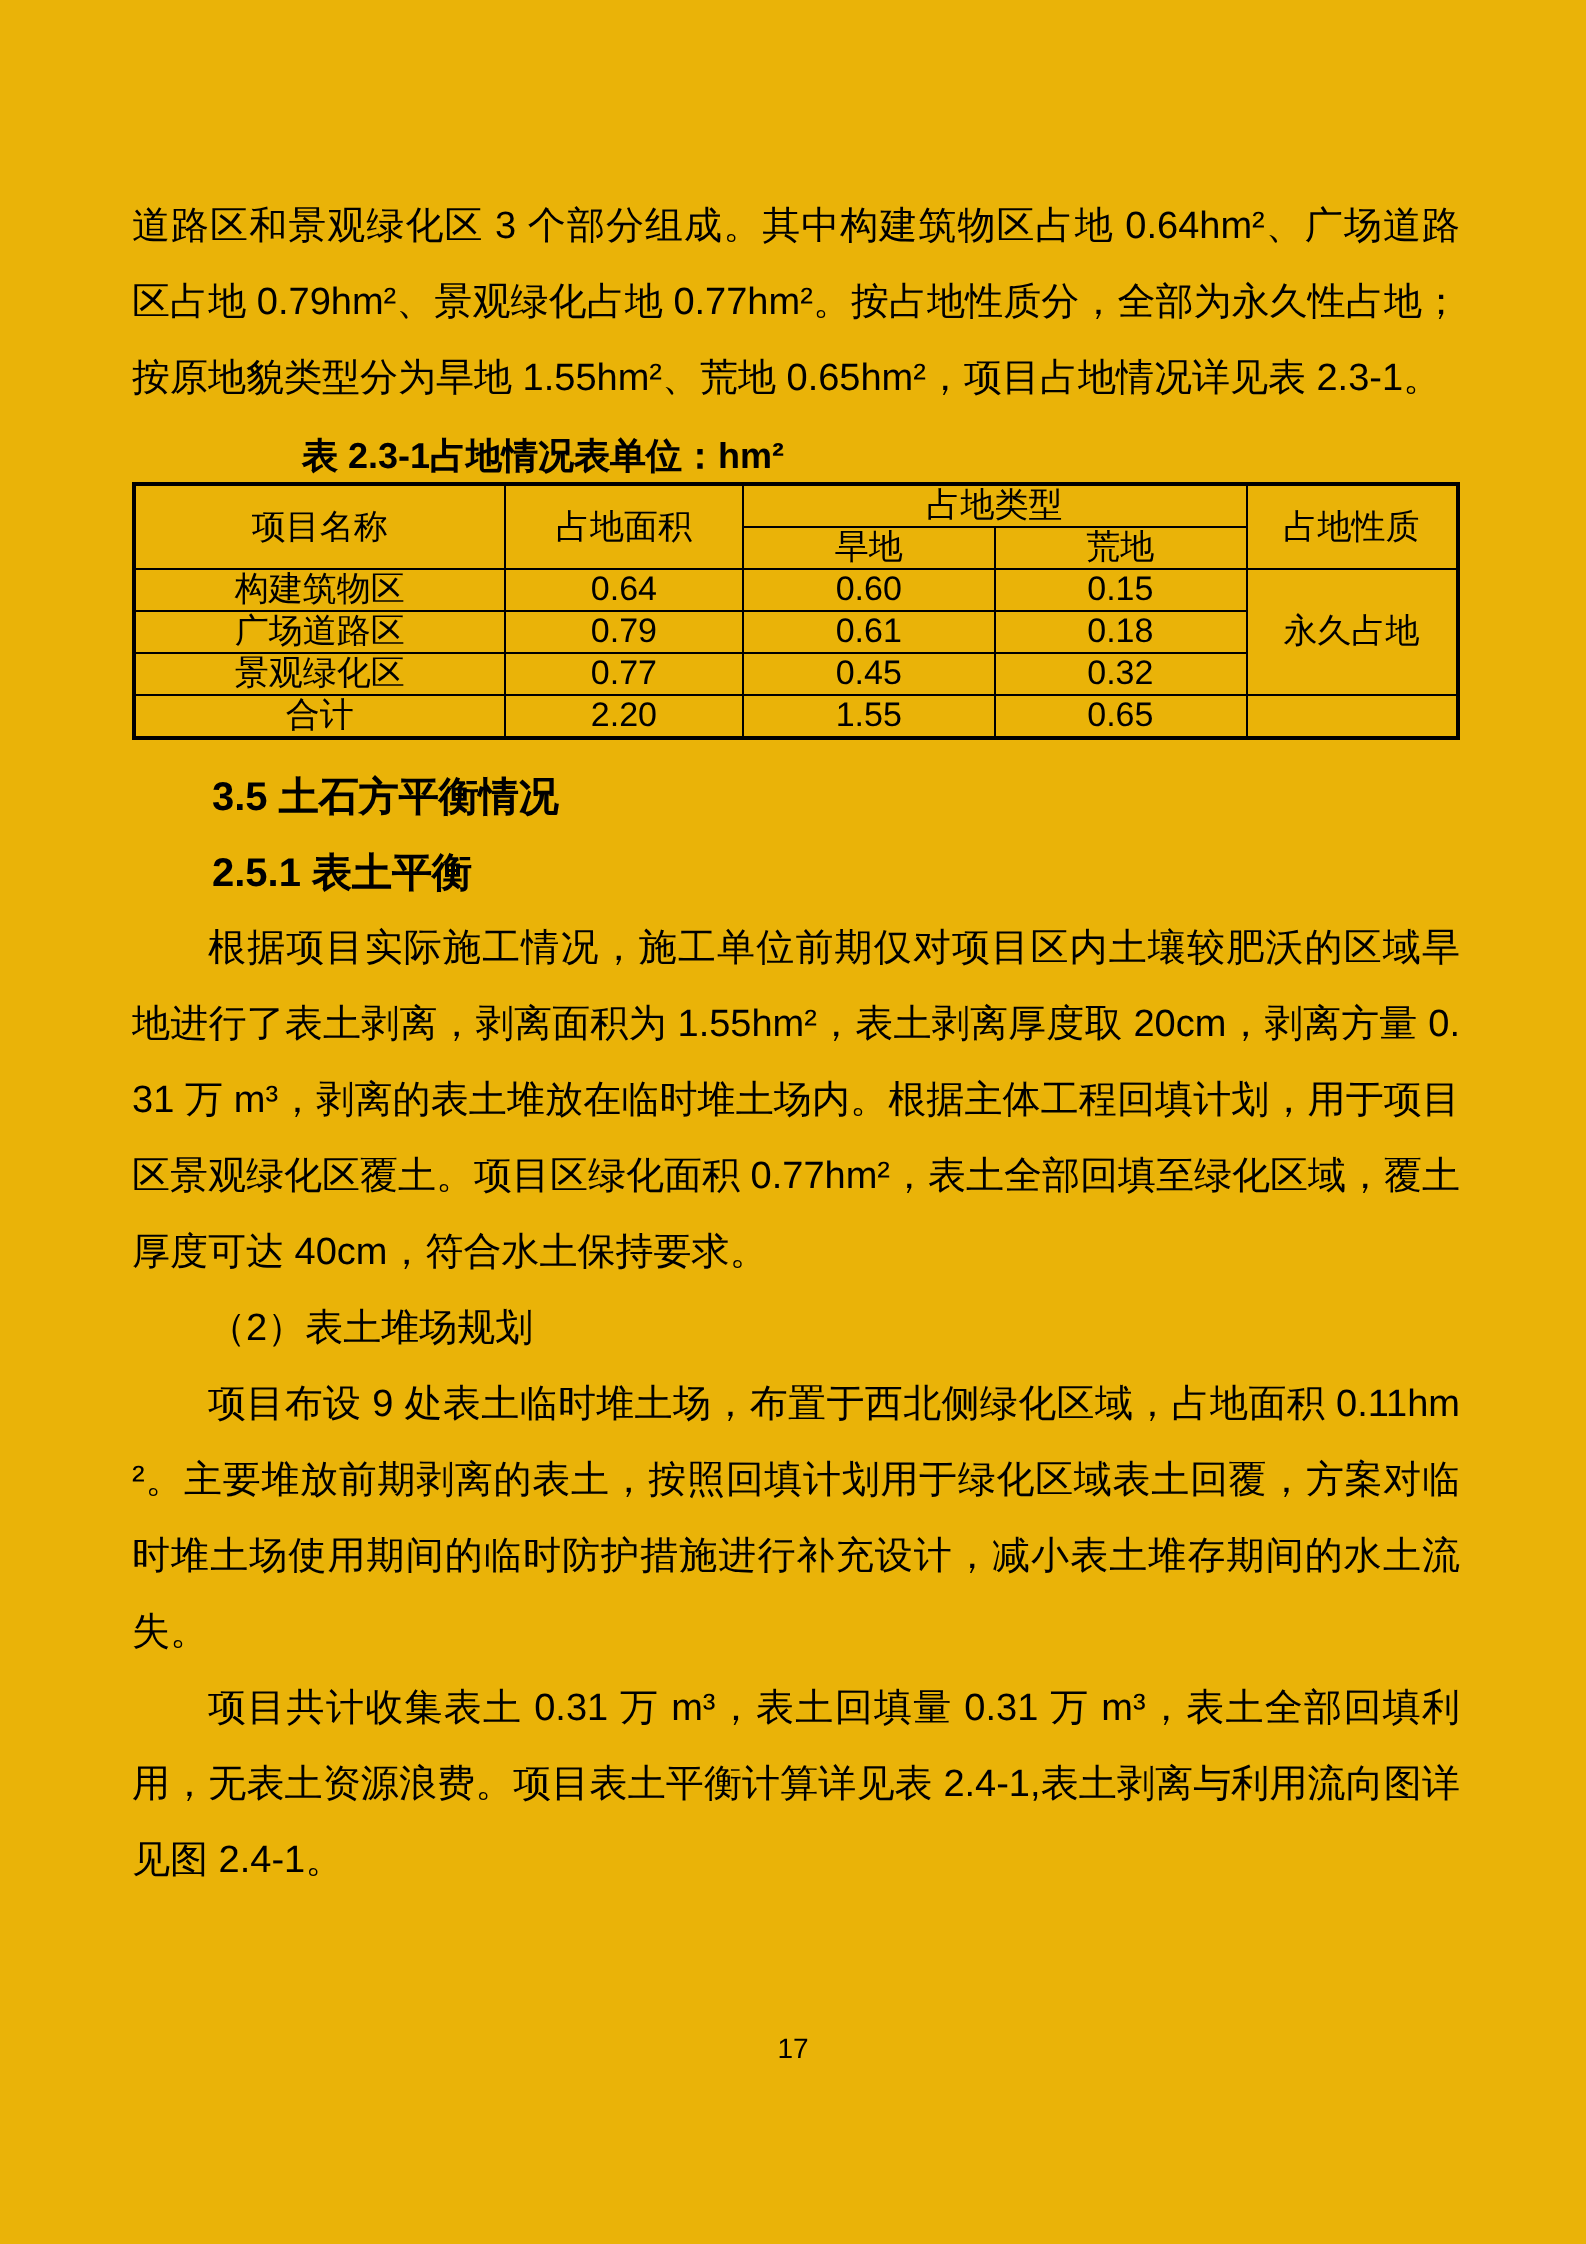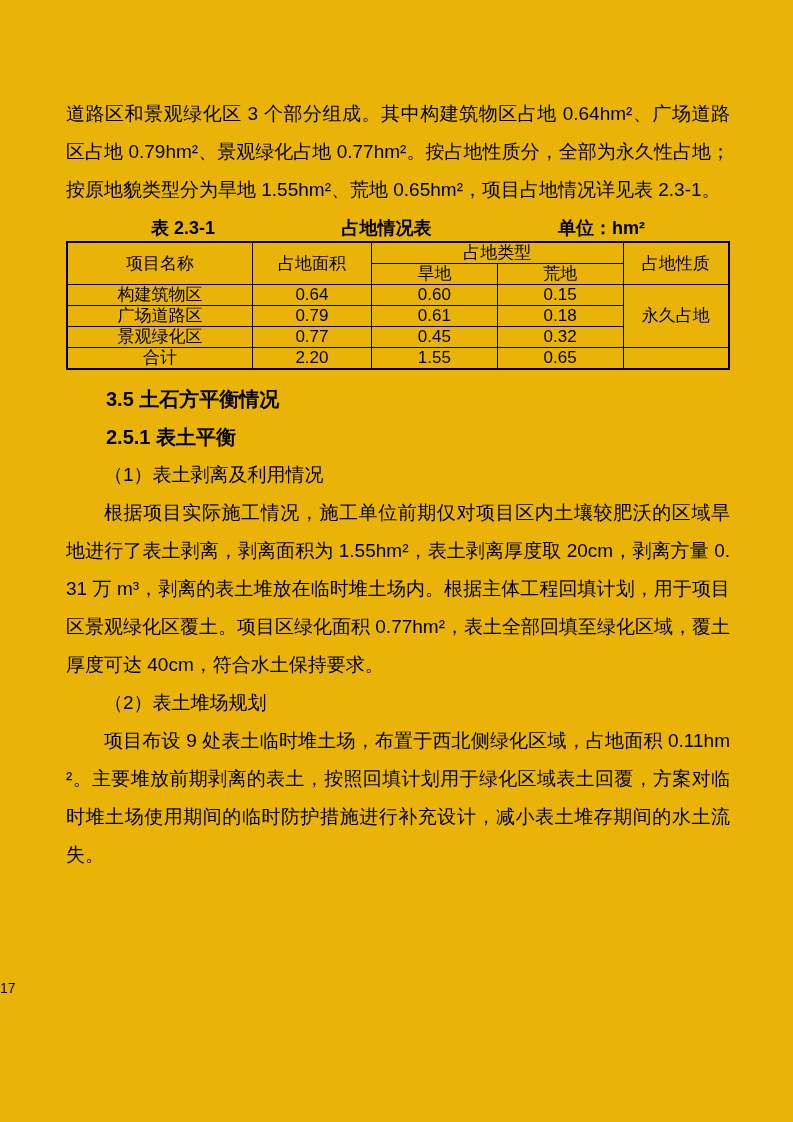--- a/index.html
+++ b/index.html
@@ -27,21 +27,20 @@
     margin: 0;
     font-size: 20px;
     font-weight: bold;
     line-height: 38px;
     text-indent: 2em;
     text-align: left;
   }
   .heading-first { margin-top: 10px; }
   .table-caption {
     display: flex;
-    justify-content: space-between;
     align-items: center;
     margin: 6px 85px 0 85px;
     font-size: 18px;
     font-weight: bold;
     line-height: 26px;
   }
   table.land-table {
     width: 100%;
     border-collapse: collapse;
     border: 2px solid #000000;
@@ -52,24 +51,24 @@
     text-align: center;
     vertical-align: middle;
     font-size: 17px;
     line-height: 20px;
     height: 20px;
     padding: 0 2px;
     overflow: hidden;
   }
   .footer {
     position: absolute;
-    top: 980px;
+    top: 1016px;
     left: 0;
     width: 100%;
-    text-align: left;
+    text-align: center;
     font-size: 14px;
     line-height: 16px;
   }
 </style>
 </head>
 <body>
 
 <div class="page">
 
   <p class="para">道路区和景观绿化区 3 个部分组成。其中构建筑物区占地 0.64hm²、广场道路区占地 0.79hm²、景观绿化占地 0.77hm²。按占地性质分，全部为永久性占地；按原地貌类型分为旱地 1.55hm²、荒地 0.65hm²，项目占地情况详见表 2.3-1。</p>
@@ -124,20 +123,20 @@
         <td>1.55</td>
         <td>0.65</td>
         <td></td>
       </tr>
     </tbody>
   </table>
 
   <p class="heading heading-first">3.5 土石方平衡情况</p>
   <p class="heading">2.5.1 表土平衡</p>
 
-  <p class="para indent">（1）表土剥离及利用情况</p>
   <p class="para indent">根据项目实际施工情况，施工单位前期仅对项目区内土壤较肥沃的区域旱地进行了表土剥离，剥离面积为 1.55hm²，表土剥离厚度取 20cm，剥离方量 0.31 万 m³，剥离的表土堆放在临时堆土场内。根据主体工程回填计划，用于项目区景观绿化区覆土。项目区绿化面积 0.77hm²，表土全部回填至绿化区域，覆土厚度可达 40cm，符合水土保持要求。</p>
   <p class="para indent">（2）表土堆场规划</p>
   <p class="para indent">项目布设 9 处表土临时堆土场，布置于西北侧绿化区域，占地面积 0.11hm²。主要堆放前期剥离的表土，按照回填计划用于绿化区域表土回覆，方案对临时堆土场使用期间的临时防护措施进行补充设计，减小表土堆存期间的水土流失。</p>
+  <p class="para indent">项目共计收集表土 0.31 万 m³，表土回填量 0.31 万 m³，表土全部回填利用，无表土资源浪费。项目表土平衡计算详见表 2.4-1,表土剥离与利用流向图详见图 2.4-1。</p>
 
   <div class="footer">17</div>
 
 </div>
 
 </body></html>

